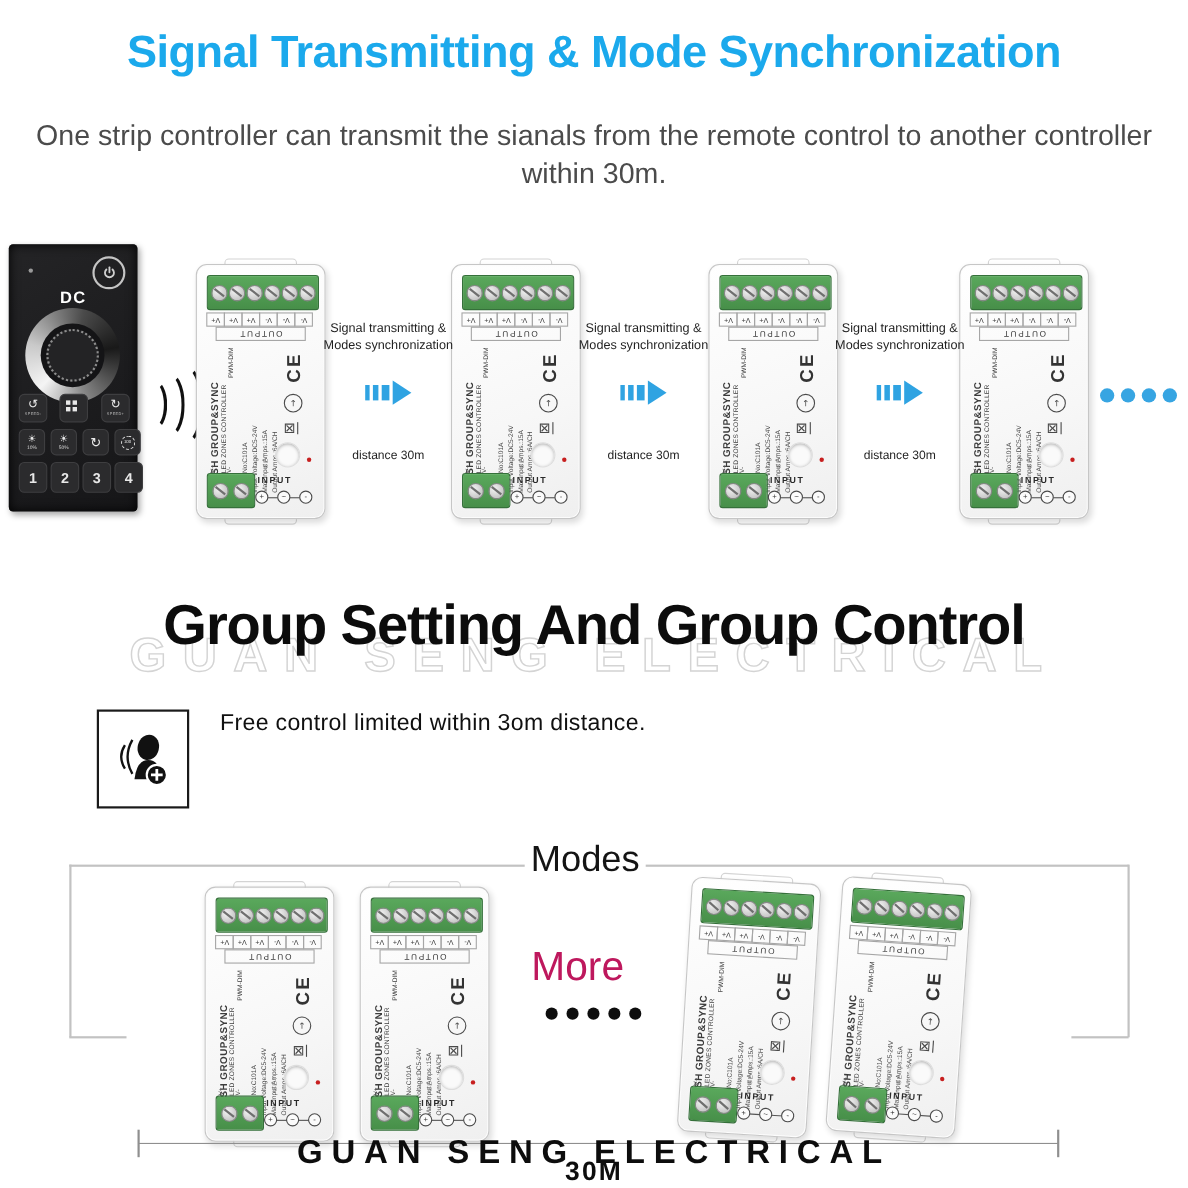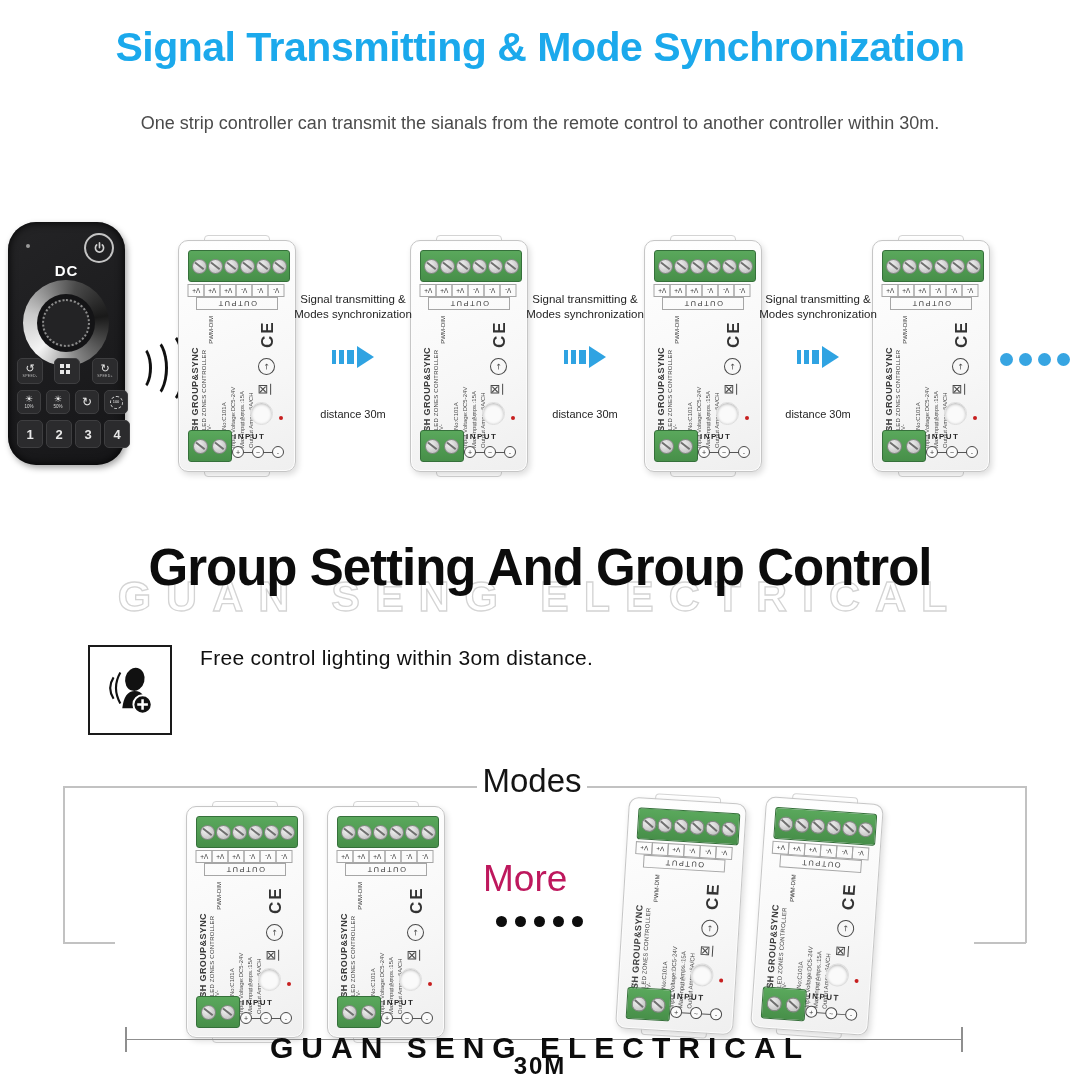--- a/index.html
+++ b/index.html
@@ -2,25 +2,25 @@
 <html><head>
 <meta charset="utf-8">
 <style>
   html,body{margin:0;padding:0;background:#fff;}
   #canvas{position:relative;width:1080px;height:1080px;background:#fff;overflow:hidden;
           font-family:"Liberation Sans",sans-serif;}
   .abs{position:absolute;}
 
   
   .main-title{left:0;right:0;top:24px;text-align:center;font-size:41px;font-weight:700;color:#1ba9ec;letter-spacing:-0.5px;}
-  .subtitle{left:0;right:0;top:106px;text-align:center;font-size:18px;line-height:34px;color:#4b4b4b;}
+  .subtitle{left:0;right:0;top:106px;text-align:center;font-size:26px;line-height:34px;color:#4b4b4b;}
 
   
   .remote{left:8px;top:222px;width:117px;height:243px;background:linear-gradient(145deg,#242426,#161618);
-          border-radius:28px;box-shadow:inset 0 0 10px #000,2px 3px 6px rgba(0,0,0,.35);}
+          border-radius:4px;box-shadow:inset 0 0 10px #000,2px 3px 6px rgba(0,0,0,.35);}
   .remote-led{left:18px;top:22px;width:4px;height:4px;border-radius:50%;background:#9a9a9a;}
   .power-btn{left:76px;top:11px;width:26px;height:26px;border:2px solid #c4c4c4;border-radius:50%;
              display:flex;align-items:center;justify-content:center;}
   .dc-label{left:0;right:0;top:40px;text-align:center;color:#fff;font-weight:700;font-size:15px;letter-spacing:1px;}
   .dial-ring{left:15px;top:58px;width:86px;height:86px;border-radius:50%;
              background:conic-gradient(from 225deg,#f4f4f4,#c9c9c9 60deg,#4a4a4a 150deg,#191919 215deg,#8a8a8a 300deg,#f4f4f4 360deg);}
   .dial-gap{position:absolute;inset:14px;border-radius:50%;background:#141416;}
   .dial-knob{position:absolute;inset:19px;border-radius:50%;background:#232325;border:2px dotted #8d8d8d;}
   .rbtn{position:absolute;background:#2b2b2d;border:1px solid #3e3e40;border-radius:5px;color:#e8e8e8;
         display:flex;flex-direction:column;align-items:center;justify-content:center;line-height:1;}
@@ -427,21 +427,21 @@
     <svg width="58" height="60" viewBox="0 0 60 62">
       <path d="M13 18 q-7 11 0 22" stroke="#111" stroke-width="2.2" fill="none"></path>
       <path d="M20 13 q-9 16 0 32" stroke="#111" stroke-width="2.2" fill="none"></path>
       <ellipse cx="35" cy="20" rx="10" ry="12" fill="#111" transform="rotate(14 35 20)"></ellipse>
       <path d="M22 50 q2 -18 13 -18 q11 0 13 18 z" fill="#111"></path>
       <circle cx="43" cy="46" r="9.5" fill="#111" stroke="#fff" stroke-width="2"></circle>
       <path d="M43 40.5 v11 M37.5 46 h11" stroke="#fff" stroke-width="2.6"></path>
     </svg>
   </div>
   <div class="abs feature-text">
-    <div>Free control lighting within 3om distance.</div>
+    <div>Free control limited within 3om distance.</div>
   </div>
 
   <div class="zline" style="left:63px;top:786px;width:414px;height:1.5px;"></div>
   <div class="zline" style="left:587px;top:786px;width:439px;height:1.5px;"></div>
   <div class="zline" style="left:63px;top:786px;width:1.5px;height:157px;"></div>
   <div class="zline" style="left:1025px;top:786px;width:1.5px;height:157px;"></div>
   <div class="zline" style="left:63px;top:942px;width:52px;height:1.5px;"></div>
   <div class="zline" style="left:974px;top:942px;width:52px;height:1.5px;"></div>
   <div class="abs zone-label">Modes</div>
 

